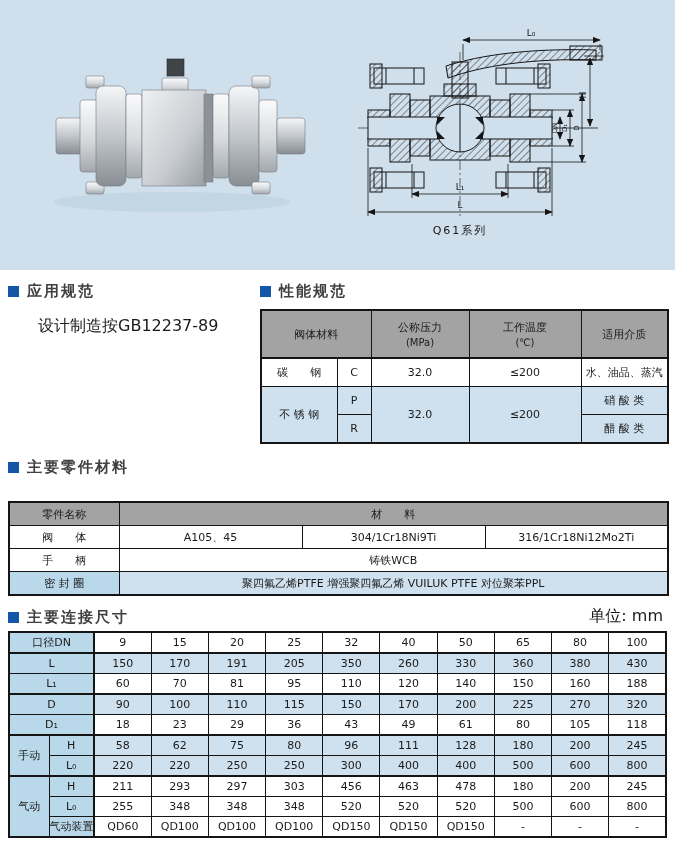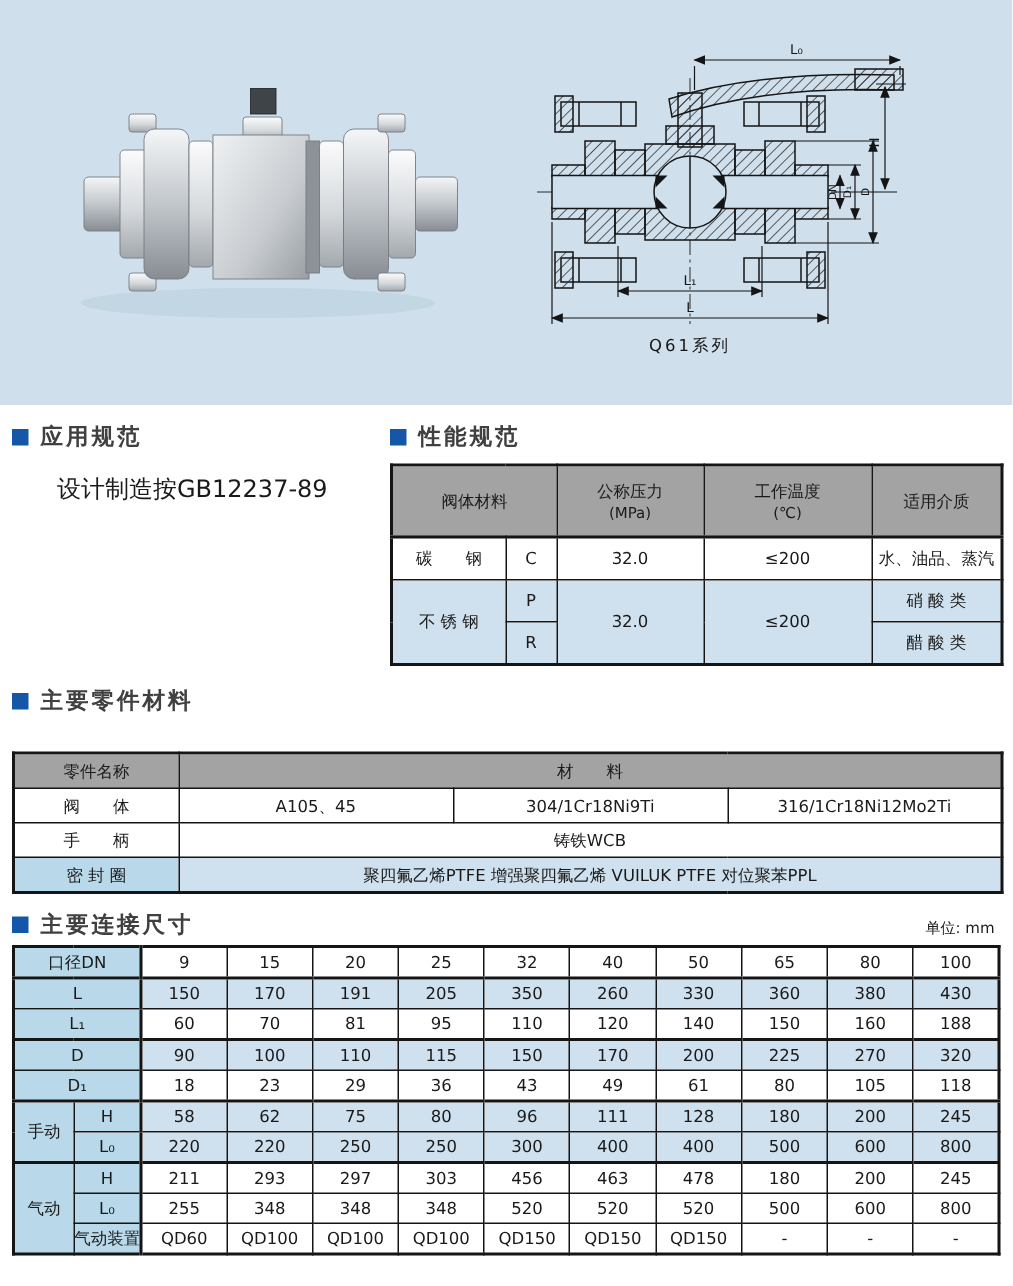--- a/index.html
+++ b/index.html
@@ -32,21 +32,21 @@
   .fd{border-left:2px solid #151515 !important;}
   .perf{width:407px;margin-top:8px;}
   .perf .hrow th{height:46px;border-bottom:2px solid #151515;}
   .perf td{height:27px;}
   .hcell .u{font-size:10px;margin-top:2px;}
   .mat{width:659px;margin-top:24px;}
   .mat th,.mat td{height:22px;}
   .mat-sec{margin-top:13px;}
   .dim-sec{margin-top:10px;}
   .dim-head{display:flex;justify-content:space-between;align-items:flex-end;}
-  .unit-note{font-size:10px;padding-right:4px;}
+  .unit-note{font-size:16px;padding-right:4px;}
   .dims{width:659px;margin-top:4px;}
   .dims th,.dims td{height:19px;}
   text{font-family:"DejaVu Sans",sans-serif;}
 </style>
 </head>
 <body>
 
 <div class="hero">
 
   <svg id="photo-svg" width="340" height="270" viewBox="0 0 340 270">

